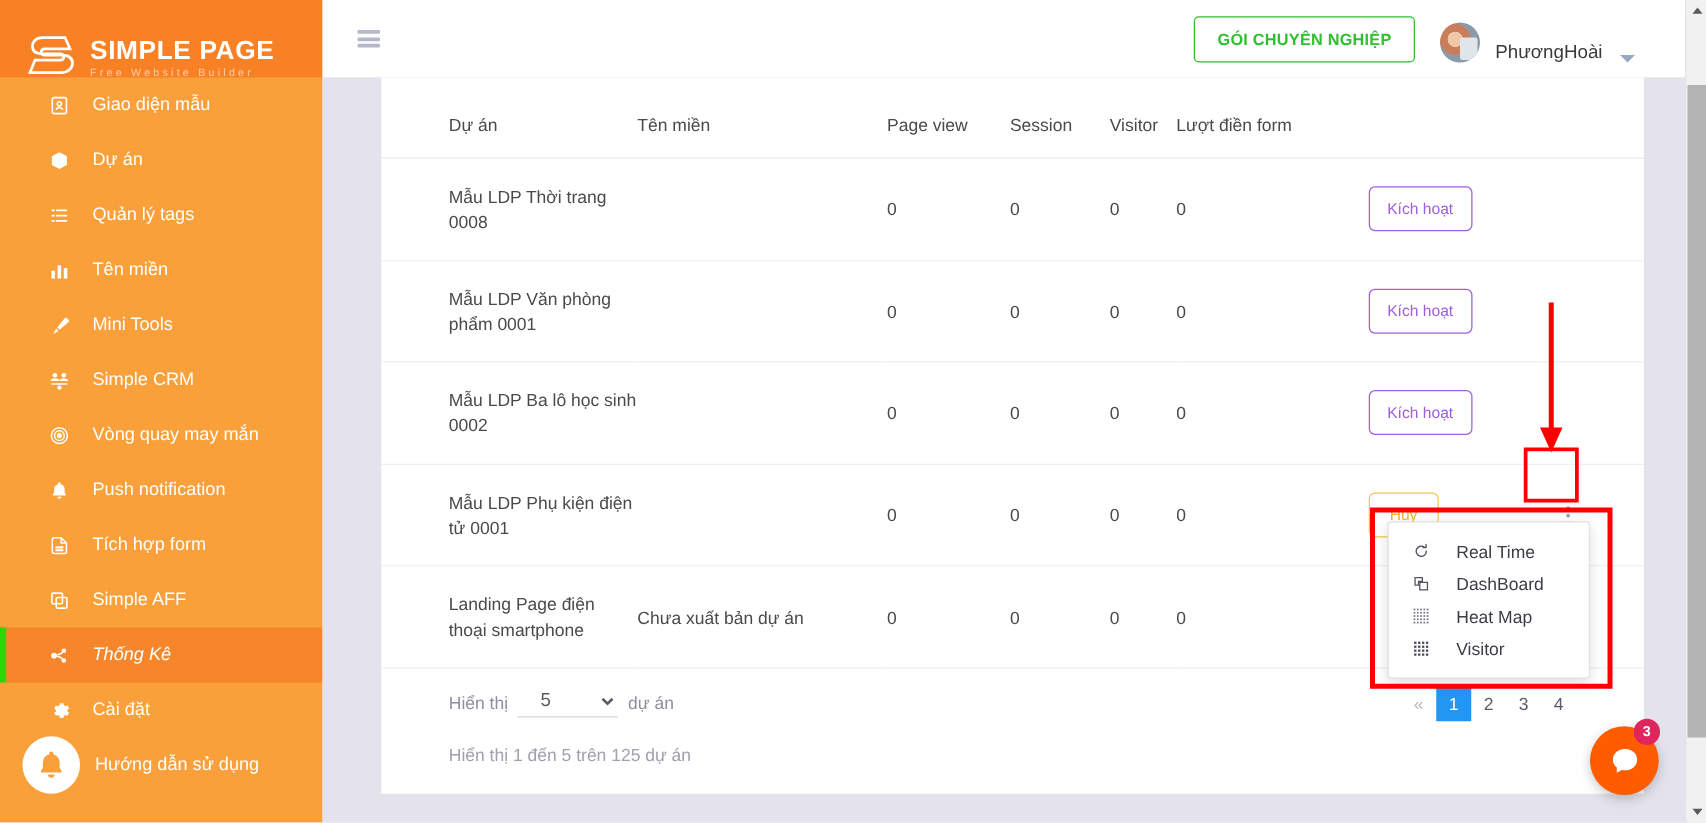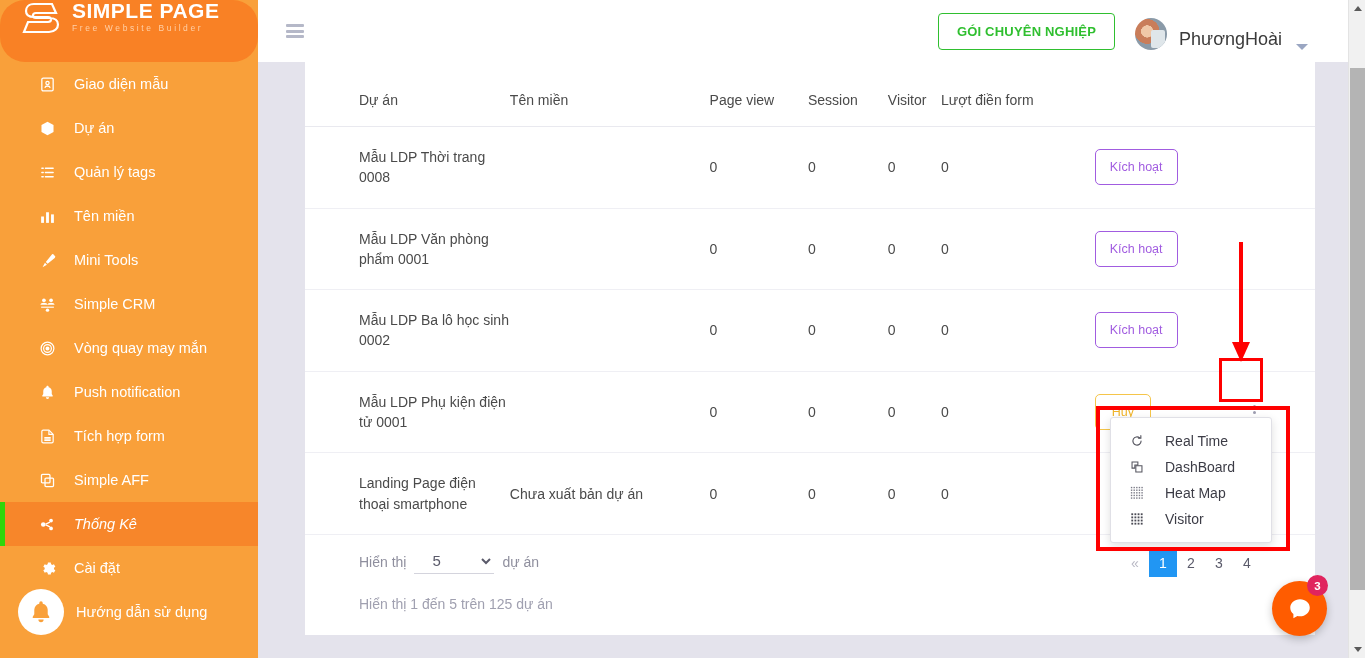--- a/index.html
+++ b/index.html
@@ -13,23 +13,22 @@
 
   
   #sidebar {
     position: absolute; left: 0; top: 0;
     width: 258px; height: 658px;
     background: #f9a03a;
     overflow: hidden;
   }
   #sidebar-logo {
     height: 62px; background: #f98125;
-    display: flex; align-items: flex-start;
+    display: flex; align-items: flex-end;
     padding-left: 22px;
-    border-radius: 25px;
   }
   .logo-mark {
     width: 40px; height: 36px; position: relative; flex: none;
   }
   .logo-mark svg { display:block; }
   .logo-text { margin-left: 10px; line-height: 1; }
   .logo-title {
     color: #ffffff; font-size: 21px; font-weight: bold; letter-spacing: .5px;
     font-family: "Liberation Sans", sans-serif;
   }
@@ -90,21 +89,21 @@
   #avatar {
     width: 32px; height: 32px; border-radius: 50%; margin-left: 20px;
     background: radial-gradient(circle at 38% 42%, #f0c8a8 0 22%, #c97d5a 23% 45%, #8a9aa8 46% 100%);
     overflow: hidden; position: relative; flex: none;
   }
   #avatar::after {
     content:""; position:absolute; right: 2px; bottom: 2px;
     width: 14px; height: 18px; background: #dfe6ea; border-radius: 2px;
   }
   #username {
-    margin-left: 12px; font-size: 18px; color: #3a3a3a; white-space: nowrap;
+    margin-left: 12px; font-size: 15px; color: #3a3a3a; white-space: nowrap;
   }
   #user-caret {
     margin-left: 14px; width: 0; height: 0;
     border-left: 6px solid transparent; border-right: 6px solid transparent;
     border-top: 6px solid #9aa6c2; cursor: pointer;
   }
 
   
   #page-body {
     position: absolute; left: 258px; top: 62px;

